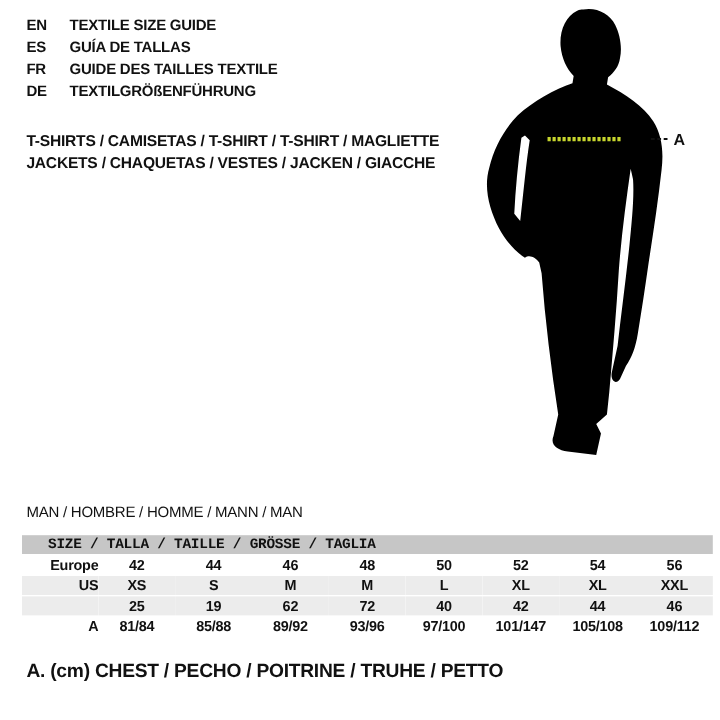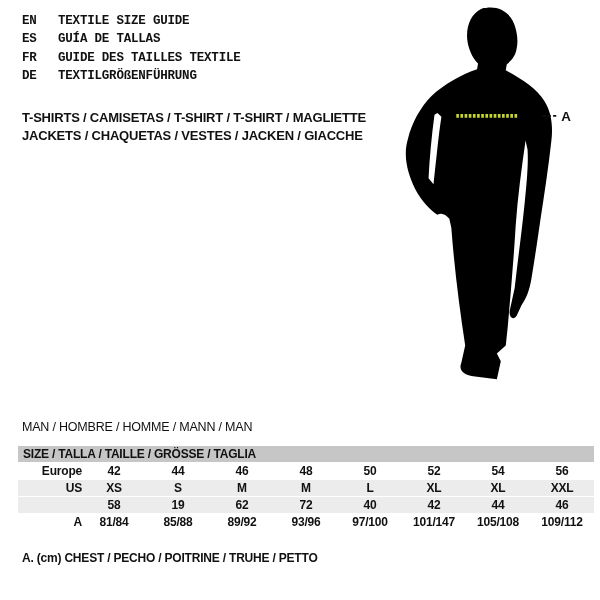--- a/index.html
+++ b/index.html
@@ -11,21 +11,20 @@
     background: #fff;
     overflow: hidden;
     font-family: "Liberation Sans", sans-serif;
     color: #111;
   }
   
   .lang-list {
     position: absolute;
     left: 22px;
     top: 12px;
-    font-family: Liberation Mono, monospace;
   }
   .lang-row {
     display: flex;
     line-height: 18.4px;
     font-size: 12.5px;
     font-weight: bold;
     letter-spacing: -0.2px;
     white-space: nowrap;
   }
   .lang-code { width: 36px; flex: 0 0 36px; }
@@ -82,30 +81,31 @@
     white-space: nowrap;
   }
   .size-table td.rowlabel {
     text-align: right;
     padding-left: 5px;
     width: 80px;
   }
   .size-table tr.thead td {
     background: var(--header-bg, #c6c6c6);
     text-align: left;
-    padding-left: 5px;
+    padding-left: 22px;
     height: 16px;
+    font-family: Liberation Mono, monospace;
   }
   .size-table tr.shaded td { background: var(--shaded-bg, #ececec); }
   
   .footnote {
     position: absolute;
     left: 22px;
     top: 551px;
-    font-size: 12px;
+    font-size: 16px;
     font-weight: bold;
     letter-spacing: -0.2px;
     white-space: nowrap;
   }
 </style>
 </head>
 <body>
 
 <div class="page">
 
@@ -202,21 +202,21 @@
         <td>S</td>
         <td>M</td>
         <td>M</td>
         <td>L</td>
         <td>XL</td>
         <td>XL</td>
         <td>XXL</td>
       </tr>
       <tr class="shaded">
         <td class="rowlabel"></td>
-        <td>58</td>
+        <td>25</td>
         <td>19</td>
         <td>62</td>
         <td>72</td>
         <td>40</td>
         <td>42</td>
         <td>44</td>
         <td>46</td>
       </tr>
       <tr>
         <td class="rowlabel">A</td>

